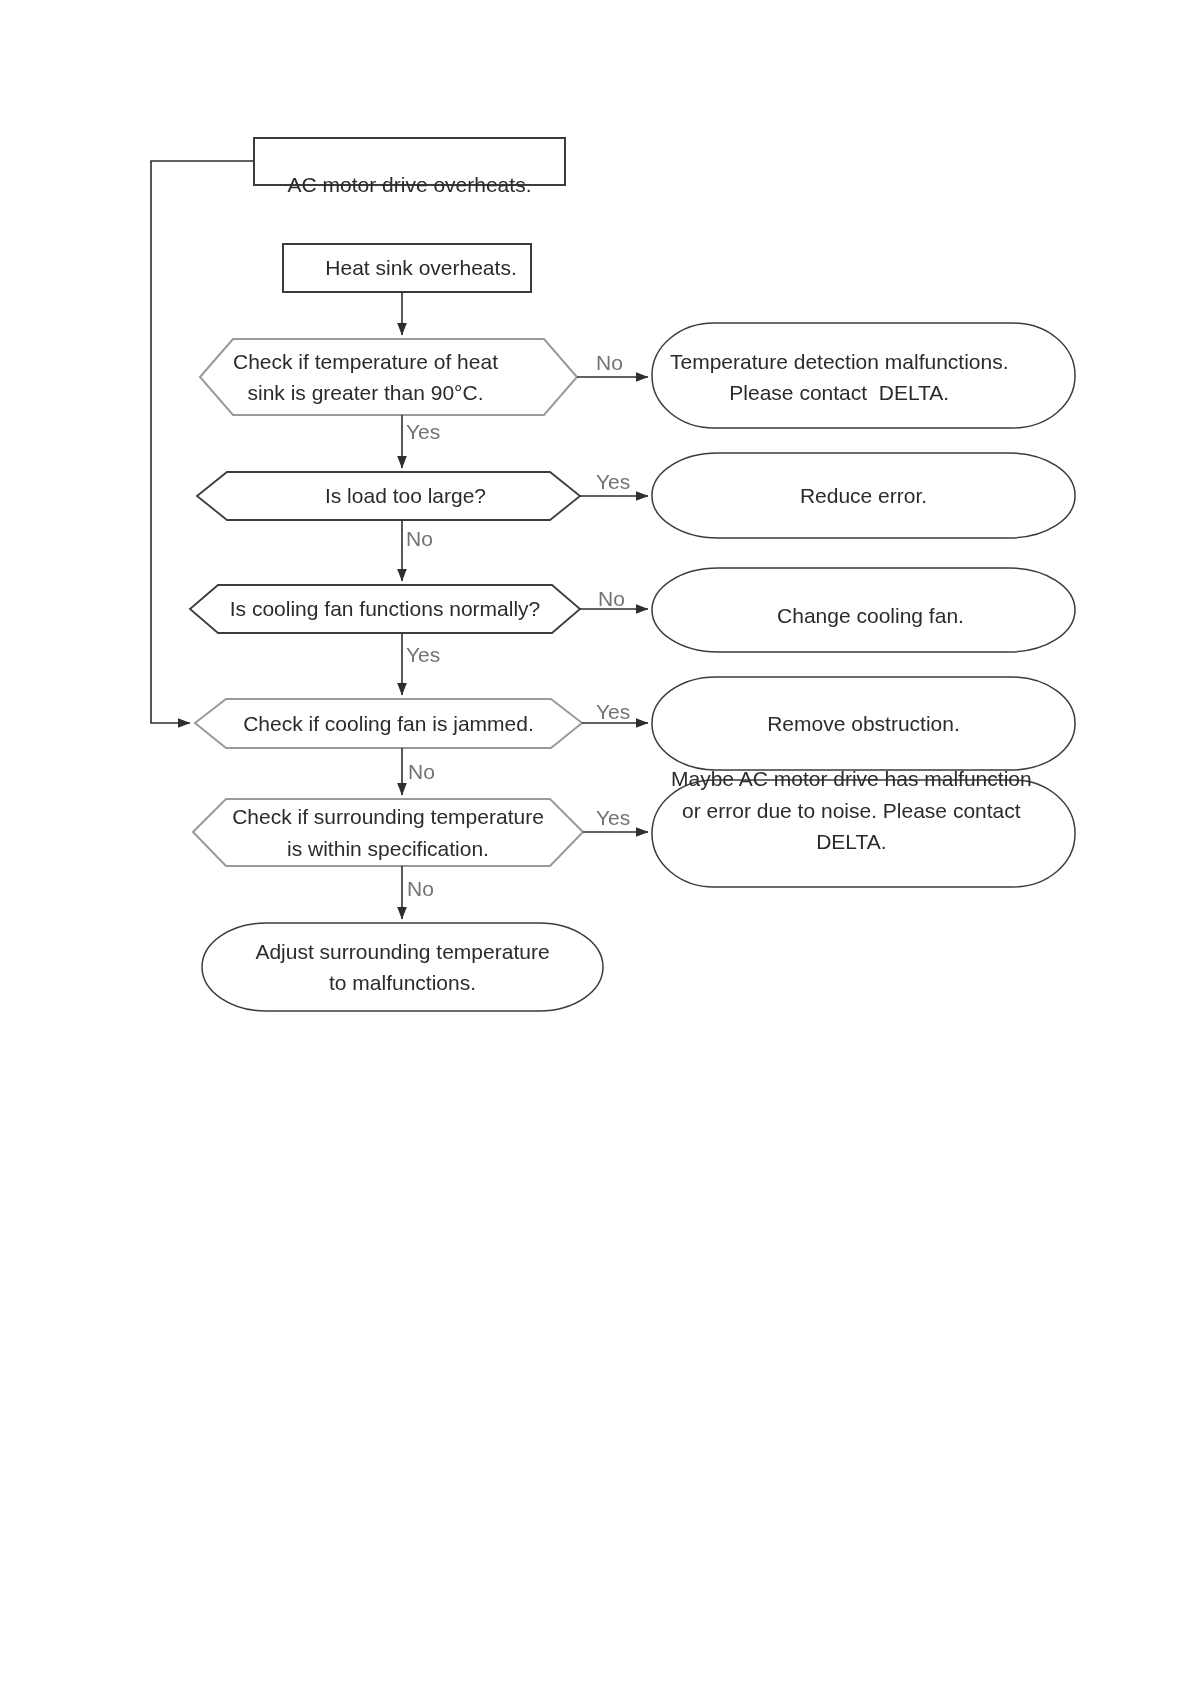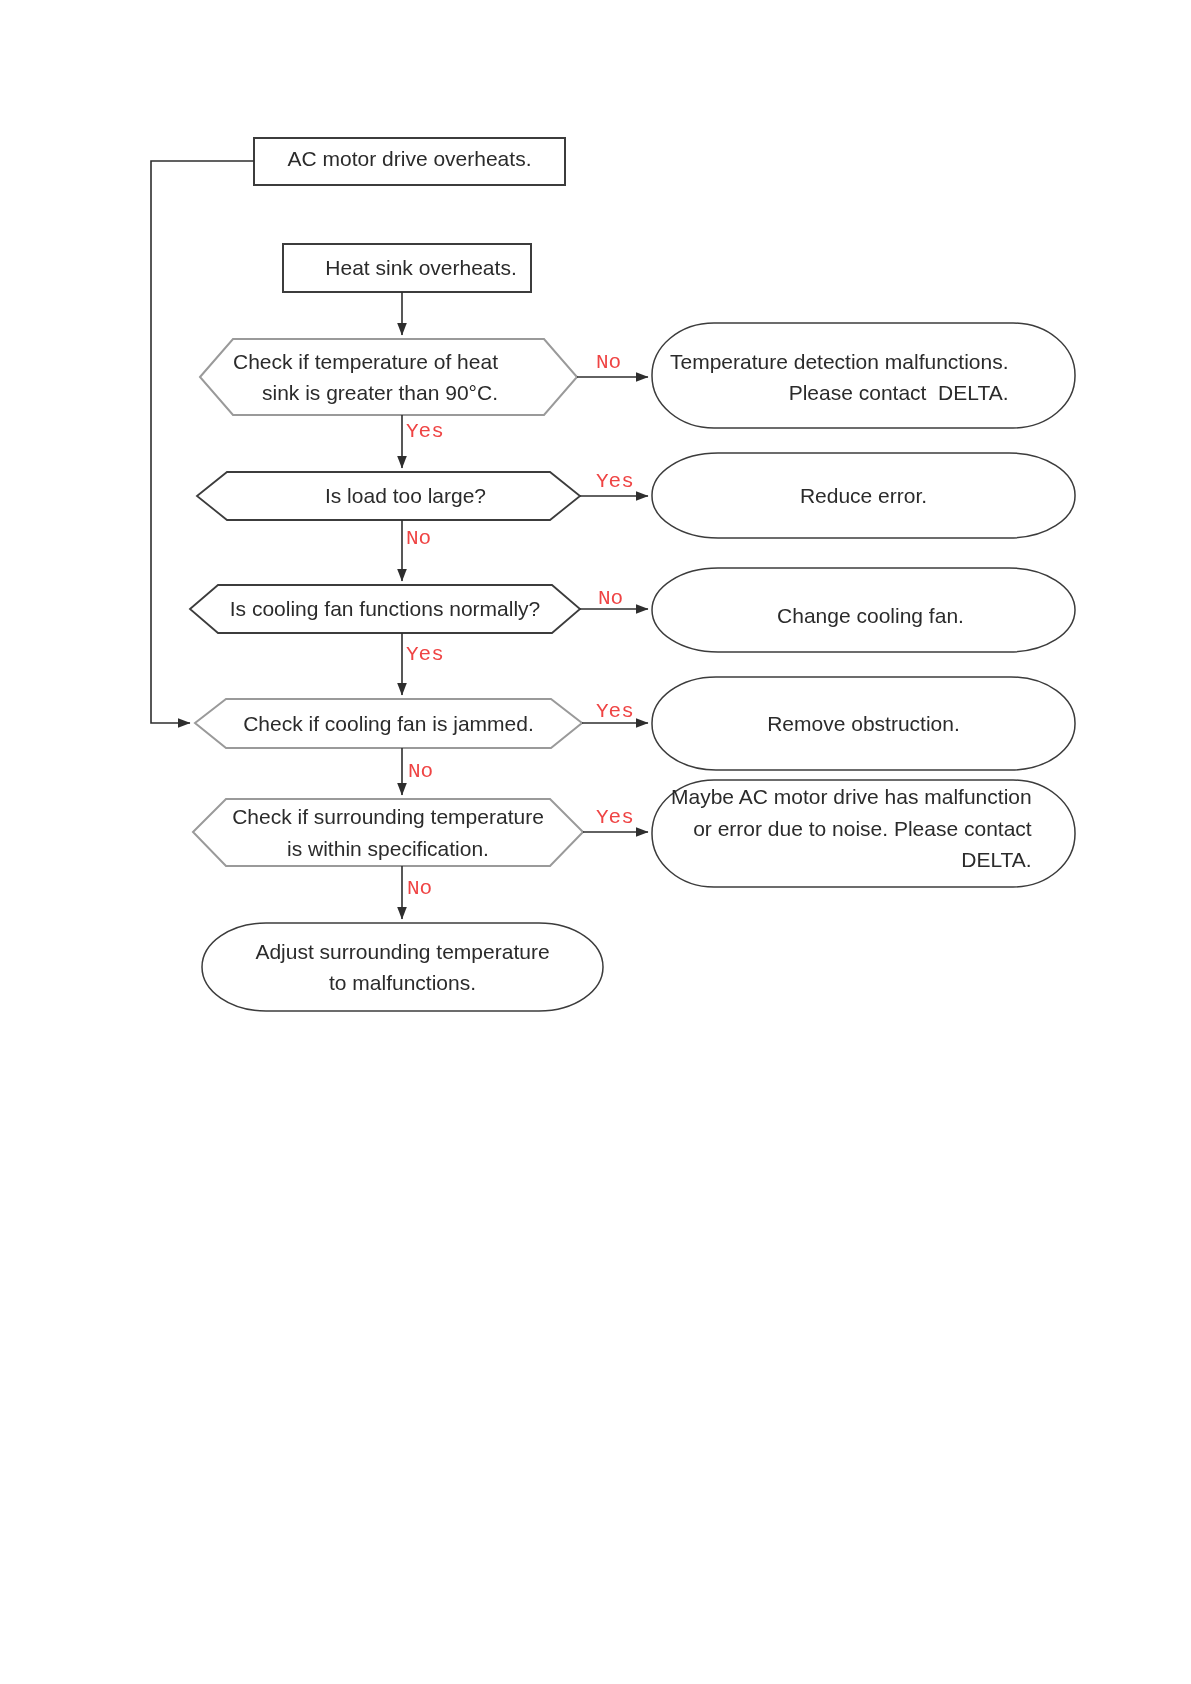--- a/index.html
+++ b/index.html
@@ -17,29 +17,28 @@
     display:flex;
     align-items:center;
     justify-content:center;
     text-align:center;
     white-space:pre-wrap;
     line-height:1.5;
     font-size:21px;
     color:#2b2b2b;
     pointer-events:none;
   }
-  .lbl.left{justify-content:flex-start;text-align:right;}
+  .lbl.left{justify-content:flex-start;text-align:center;}
   .edge-lbl{
     position:absolute;
     font-size:21px;
-    color:#ef4444;
+    color:#737373;
     white-space:nowrap;
     line-height:1;
     pointer-events:none;
-    font-family:Liberation Mono, monospace;
   }
 </style>
 </head>
 <body>
 
 <div id="page">
 
   <svg id="shapes" width="1191" height="1684" viewBox="0 0 1191 1684">
     <defs>
       <marker id="arrow" markerUnits="userSpaceOnUse" markerWidth="15" markerHeight="12" refX="12.5" refY="5" orient="auto">
@@ -72,35 +71,35 @@
 
     <path d="M577,377 L648,377" stroke="#2e2e2e" stroke-width="1.6" fill="none" marker-end="url(#arrow)"></path>
     <path d="M580,496 L648,496" stroke="#2e2e2e" stroke-width="1.6" fill="none" marker-end="url(#arrow)"></path>
     <path d="M580,609 L648,609" stroke="#2e2e2e" stroke-width="1.6" fill="none" marker-end="url(#arrow)"></path>
     <path d="M582,723 L648,723" stroke="#2e2e2e" stroke-width="1.6" fill="none" marker-end="url(#arrow)"></path>
     <path d="M583,832 L648,832" stroke="#2e2e2e" stroke-width="1.6" fill="none" marker-end="url(#arrow)"></path>
 
     <path d="M254,161 L151,161 L151,723 L190,723" stroke="#2e2e2e" stroke-width="1.6" fill="none" marker-end="url(#arrow)"></path>
   </svg>
 
-  <div class="lbl" style="left:254px;top:128px;width:311px;height:62px;">AC motor drive overheats.</div>
+  <div class="lbl" style="left:254px;top:154px;width:311px;height:62px;">AC motor drive overheats.</div>
   <div class="lbl" style="left:283px;top:244px;width:248px;height:48px;padding-left:14px;">Heat sink overheats.</div>
   <div class="lbl left" style="left:233px;top:339px;width:330px;height:76px;">Check if temperature of heat
 sink is greater than 90°C.</div>
   <div class="lbl left" style="left:670px;top:323px;width:402px;height:108px;">Temperature detection malfunctions.
 Please contact  DELTA.</div>
   <div class="lbl" style="left:214px;top:472px;width:383px;height:48px;">Is load too large?</div>
   <div class="lbl" style="left:652px;top:453px;width:423px;height:85px;">Reduce error.</div>
   <div class="lbl" style="left:190px;top:585px;width:390px;height:48px;">Is cooling fan functions normally?</div>
   <div class="lbl" style="left:659px;top:568px;width:423px;height:96px;">Change cooling fan.</div>
   <div class="lbl" style="left:195px;top:699px;width:387px;height:49px;">Check if cooling fan is jammed.</div>
   <div class="lbl" style="left:652px;top:677px;width:423px;height:93px;">Remove obstruction.</div>
   <div class="lbl" style="left:193px;top:799px;width:390px;height:67px;">Check if surrounding temperature
 is within specification.</div>
-  <div class="lbl left" style="left:671px;top:776px;width:402px;height:105px;">Maybe AC motor drive has malfunction
+  <div class="lbl left" style="left:671px;top:758px;width:402px;height:105px;">Maybe AC motor drive has malfunction
 or error due to noise. Please contact
 DELTA.</div>
   <div class="lbl" style="left:202px;top:923px;width:401px;height:88px;">Adjust surrounding temperature
 to malfunctions.</div>
 
   <div class="edge-lbl" style="left:596px;top:352px;">No</div>
   <div class="edge-lbl" style="left:406px;top:421px;">Yes</div>
   <div class="edge-lbl" style="left:596px;top:471px;">Yes</div>
   <div class="edge-lbl" style="left:406px;top:528px;">No</div>
   <div class="edge-lbl" style="left:598px;top:588px;">No</div>

